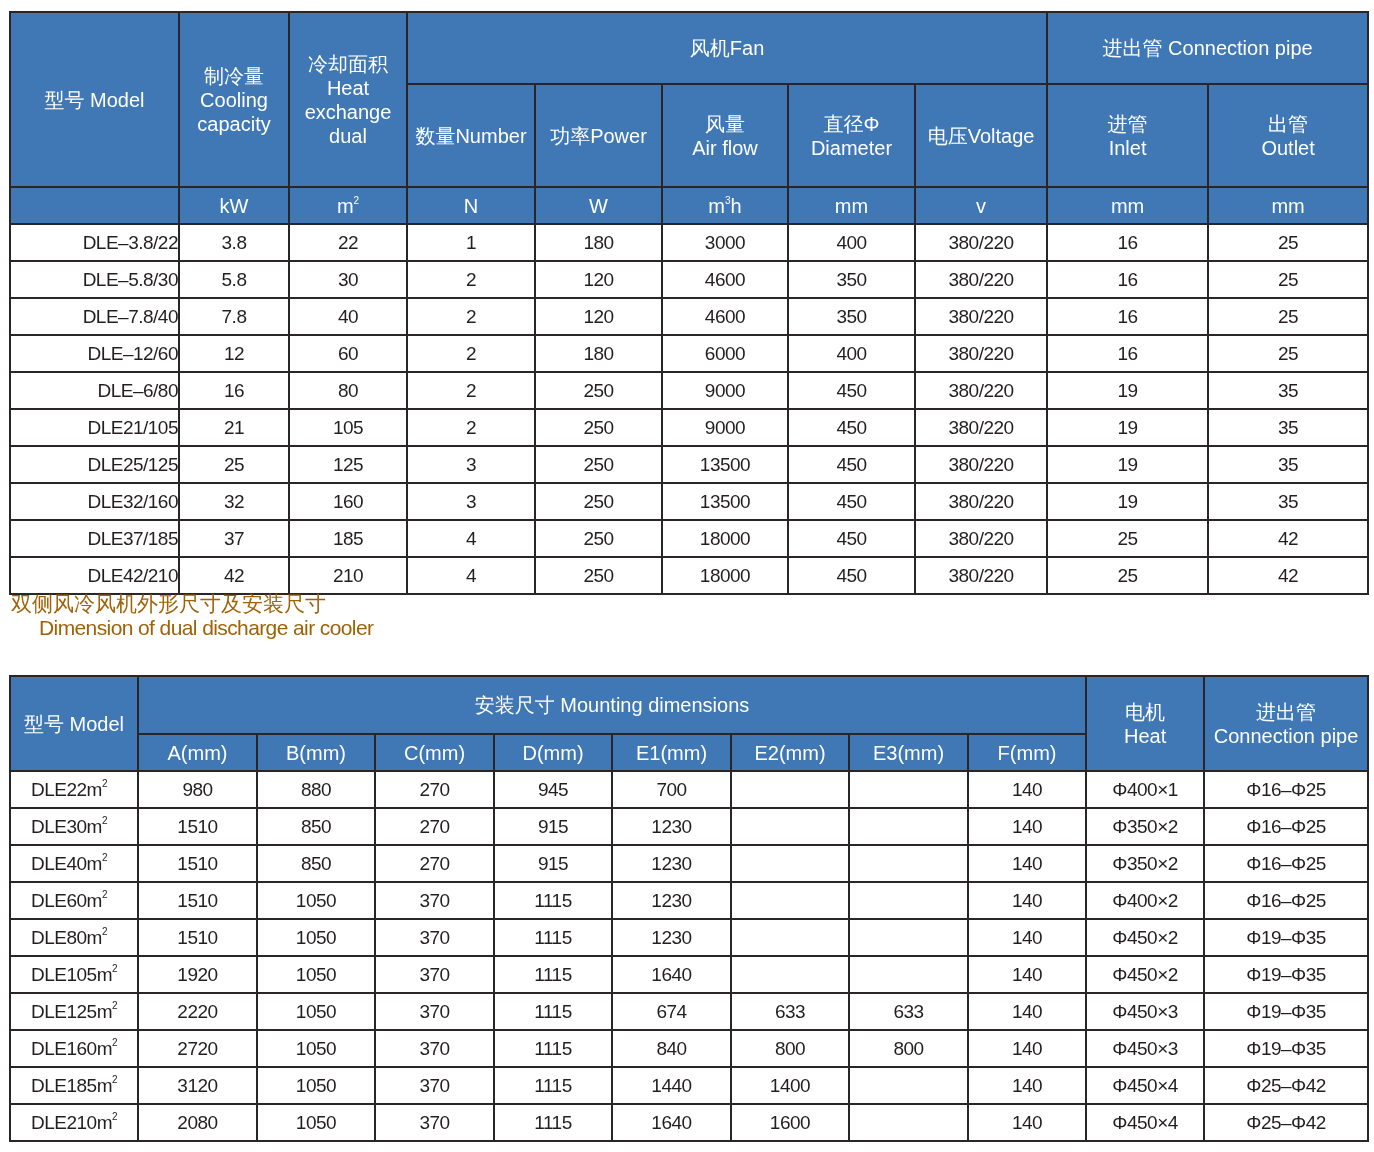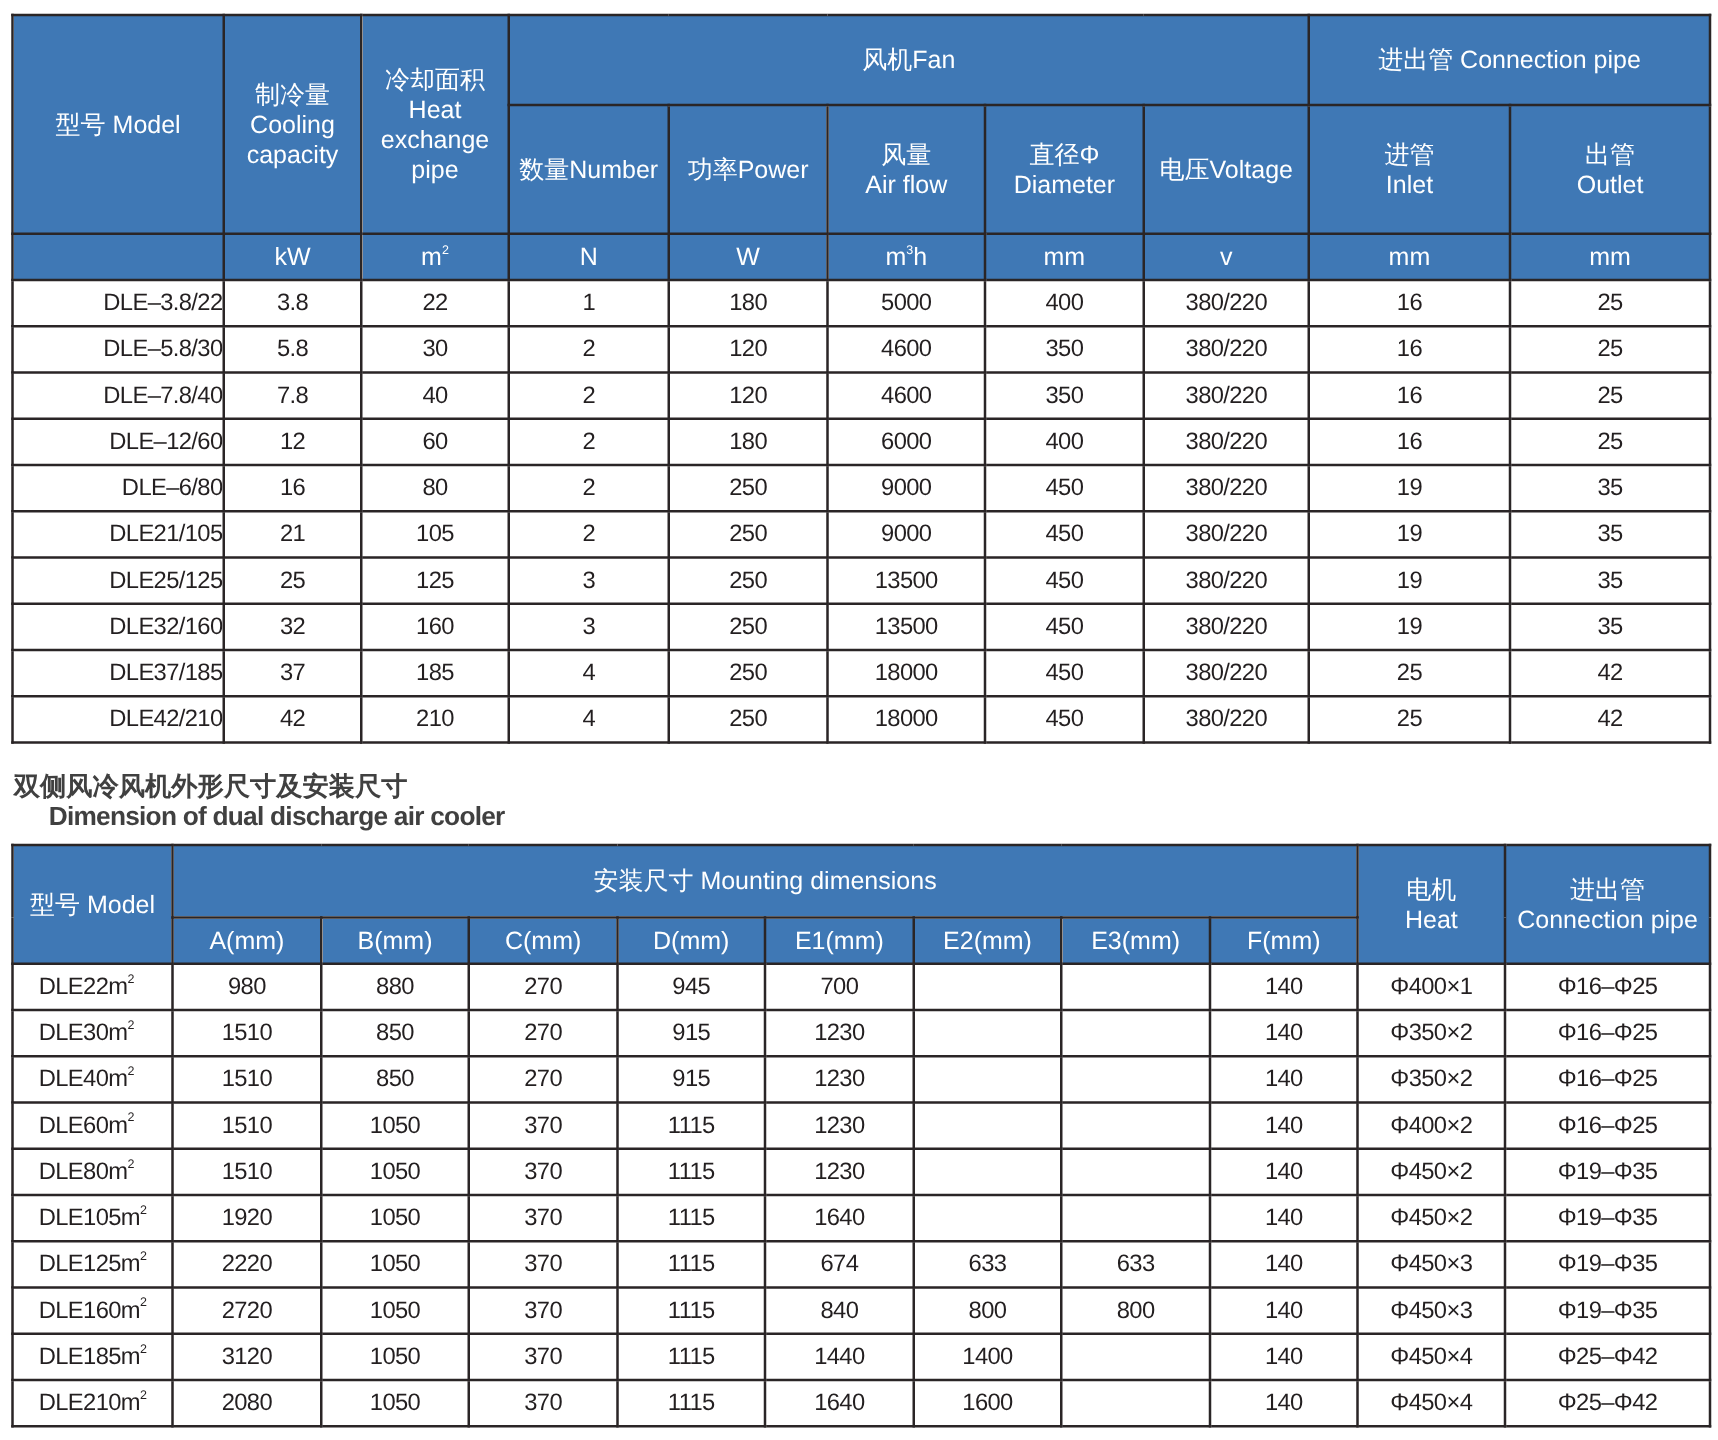--- a/index.html
+++ b/index.html
@@ -16,21 +16,21 @@
   th { background: #3f78b5; color: #ffffff; line-height: 1.2; }
   td { background: #ffffff; color: #231f20; font-size: 19px; letter-spacing: -0.5px; }
   th .ml { display: block; }
   sup { font-size: 10px; vertical-align: 9px; line-height: 0; }
   
   #t1 { left: 9px; top: 11px; width: 1358px; }
   #t1 th { font-size: 20px; }
   #t1 td { height: 37px; }
   #t1 td.model { text-align: right; padding-left: 36px; }
   
-  .sec-title { position: absolute; left: 11px; top: 618px; color: #404040; font-weight: bold; line-height: 1.15; }
+  .sec-title { position: absolute; left: 11px; top: 592px; color: #a16207; font-weight: normal; line-height: 1.15; }
   .sec-title .zh { font-size: 21px; letter-spacing: 0px; display: block; }
   .sec-title .en { font-size: 21px; letter-spacing: -0.6px; display: block; margin-left: 28px; }
   
   #t2 { left: 9px; top: 675px; width: 1358px; }
   #t2 th { font-size: 20px; }
   #t2 td { height: 37px; }
   #t2 td.model { text-align: left; padding-left: 20px; margin-left: 44px; }
 </style>
 </head>
 <body>
@@ -53,21 +53,21 @@
       <th rowspan="2">型号 Model</th>
       <th rowspan="2">
         <span class="ml">制冷量</span>
         <span class="ml">Cooling</span>
         <span class="ml small" style="font-size:20px">capacity</span>
       </th>
       <th rowspan="2">
         <span class="ml">冷却面积</span>
         <span class="ml">Heat</span>
         <span class="ml">exchange</span>
-        <span class="ml">pipe</span>
+        <span class="ml">dual</span>
       </th>
       <th colspan="5">风机Fan</th>
       <th colspan="2">进出管 Connection pipe</th>
     </tr>
     <tr style="height:103px">
       <th>数量Number</th>
       <th>功率Power</th>
       <th>
         <span class="ml">风量</span>
         <span class="ml">Air flow</span>
@@ -99,21 +99,21 @@
       <th>mm</th>
     </tr>
   </thead>
   <tbody id="t1-body">
       <tr>
         <td class="model">DLE–3.8/22</td>
         <td>3.8</td>
         <td>22</td>
         <td>1</td>
         <td>180</td>
-        <td>5000</td>
+        <td>3000</td>
         <td>400</td>
         <td>380/220</td>
         <td>16</td>
         <td>25</td>
       </tr>
       <tr>
         <td class="model">DLE–5.8/30</td>
         <td>5.8</td>
         <td>30</td>
         <td>2</td>

